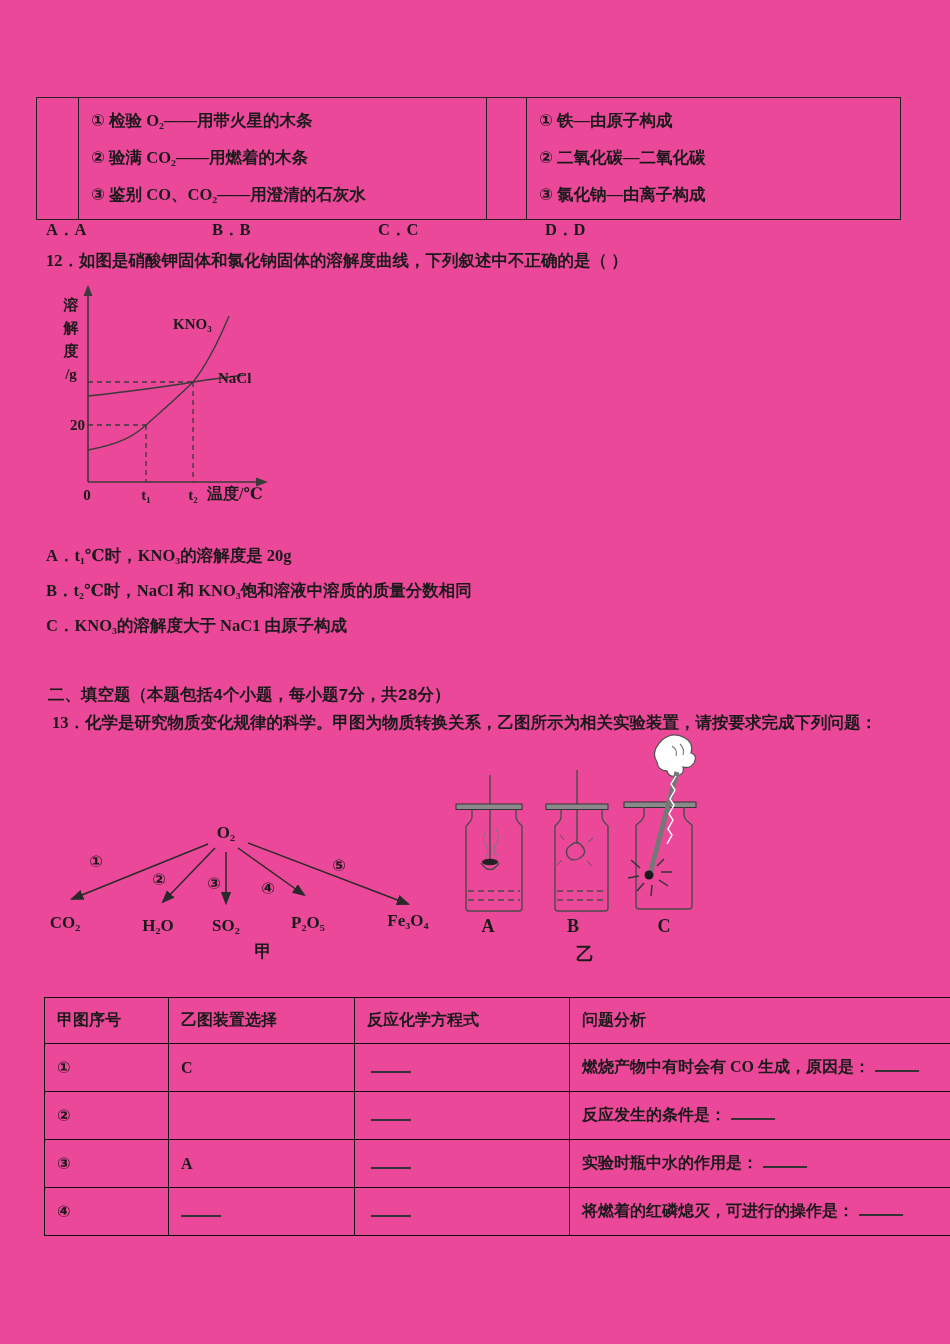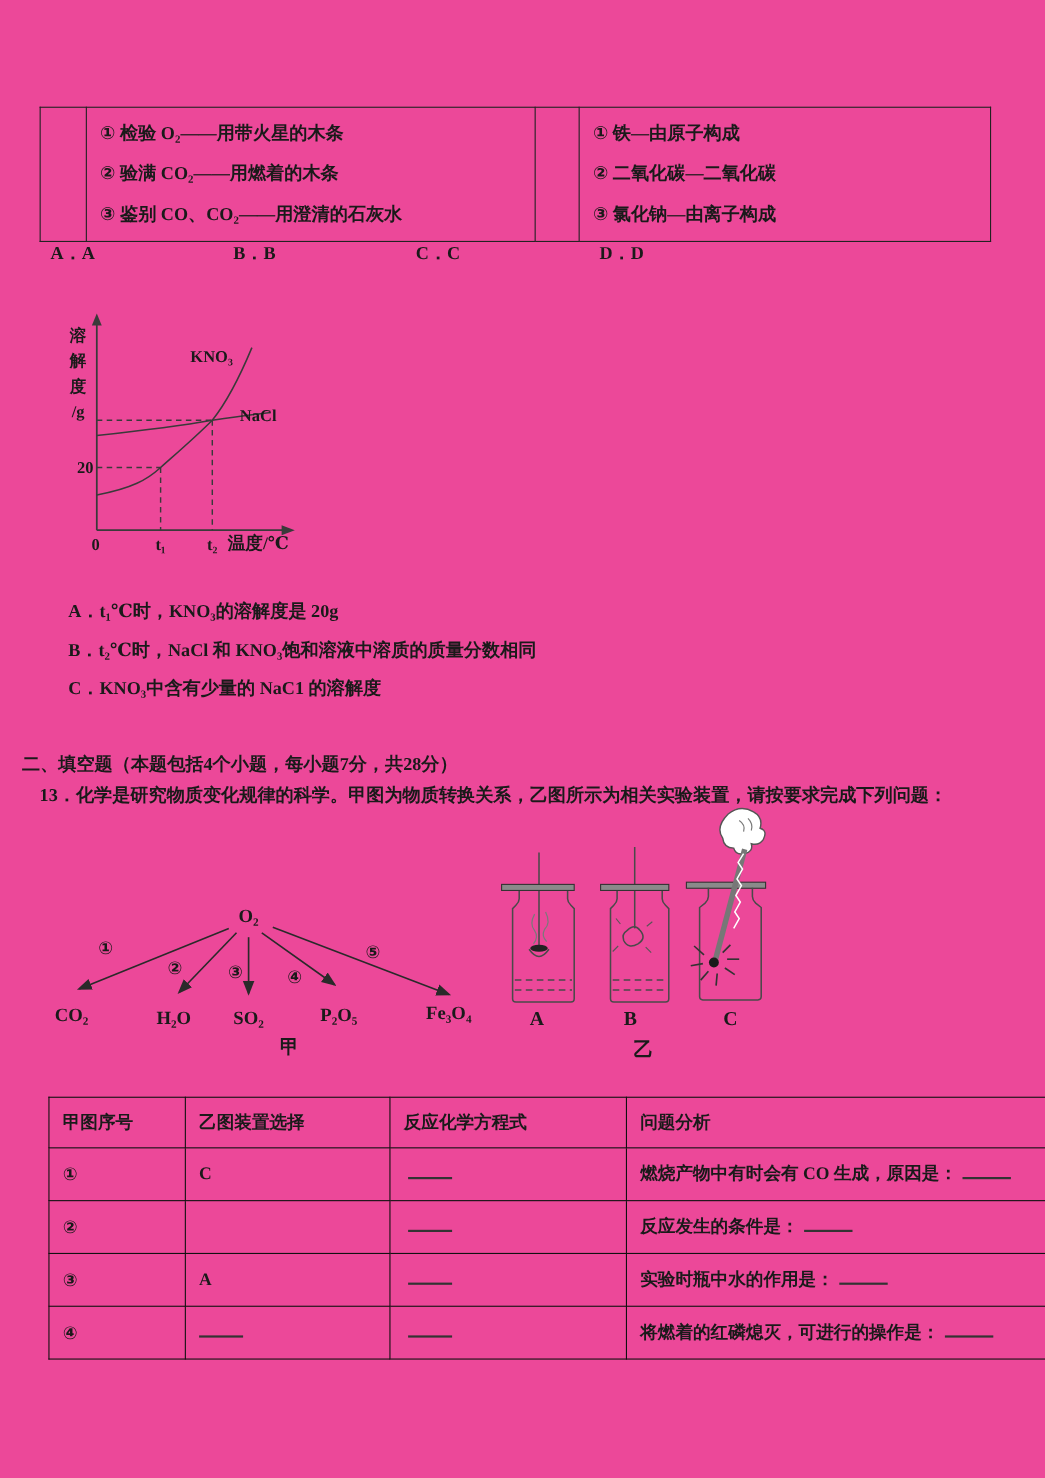--- a/index.html
+++ b/index.html
@@ -9,21 +9,21 @@
     font-weight:bold;color:#1a1a1a;
   }
   
   .t1{position:absolute;left:36px;top:97px;width:864px;border-collapse:collapse;table-layout:fixed;}
   .t1 td{border:1.6px solid #222;vertical-align:top;padding:4px 0 6px 12px;}
   .t1 .lines div{line-height:37px;font-size:16.5px;white-space:nowrap;}
   
   .optrow{position:absolute;top:219px;left:0;width:950px;height:24px;font-size:16.5px;}
   .optrow span{position:absolute;white-space:nowrap;}
   .stem{position:absolute;font-size:16.5px;white-space:nowrap;}
-  .optline{position:absolute;left:46px;font-size:16.5px;white-space:nowrap;margin-left:16px;}
+  .optline{position:absolute;left:46px;font-size:16.5px;white-space:nowrap;}
   
   svg{position:absolute;overflow:visible;}
   svg text{font-family:"Liberation Serif","DejaVu Serif","DejaVu Sans",serif;font-weight:bold;fill:#1a1a1a;}
   .axis,.curve{stroke:#3a3a3a;fill:none;}
   .dash{stroke:#3a3a3a;stroke-dasharray:5,4;stroke-width:1.3;fill:none;}
   .fig{stroke:#4a4a4a;fill:none;stroke-width:1.4;}
   .figthin{stroke:#7a7a7a;fill:none;stroke-width:1.1;}
   
   .t2{position:absolute;left:44px;top:997px;width:909px;border-collapse:collapse;table-layout:fixed;}
   .t2 td{border:1.7px solid #111;font-size:16px;padding:4px 8px 4px 12px;vertical-align:middle;white-space:nowrap;overflow:hidden;}
@@ -63,20 +63,21 @@
   </tbody>
     </table>
 
   <div class="optrow">
     <span style="left:46px">A．A</span>
     <span style="left:212px">B．B</span>
     <span style="left:378px">C．C</span>
     <span style="left:545px">D．D</span>
   </div>
 
+  <div class="stem" style="left:46px;top:250px;">12．如图是硝酸钾固体和氯化钠固体的溶解度曲线，下列叙述中不正确的是（ ）</div>
 
   <svg style="left:58px;top:284px;" width="240" height="228" viewBox="0 0 240 228">
 
     <line class="axis" x1="30" y1="8" x2="30" y2="198" stroke-width="1.6"></line>
     <polygon points="30,1 25.5,12 34.5,12" fill="#3a3a3a"></polygon>
     <line class="axis" x1="30" y1="198" x2="202" y2="198" stroke-width="1.6"></line>
     <polygon points="210,198 198,193.5 198,202.5" fill="#3a3a3a"></polygon>
 
     <text x="13" y="26" font-size="15" text-anchor="middle">溶</text>
     <text x="13" y="49" font-size="15" text-anchor="middle">解</text>
@@ -96,24 +97,24 @@
 
     <text x="27" y="146" font-size="15" text-anchor="end">20</text>
     <text x="29" y="216" font-size="15" text-anchor="middle">0</text>
     <text x="88" y="216" font-size="15" text-anchor="middle">t₁</text>
     <text x="135" y="216" font-size="15" text-anchor="middle">t₂</text>
     <text x="149" y="215" font-size="16">温度/℃</text>
   </svg>
 
   <div class="optline" style="top:545px;">A．t₁℃时，KNO₃的溶解度是 20g</div>
   <div class="optline" style="top:580px;">B．t₂℃时，NaCl 和 KNO₃饱和溶液中溶质的质量分数相同</div>
-  <div class="optline" style="top:615px;">C．KNO₃中含有少量的 NaC1 的溶解度</div>
-
-  <div class="stem" style="left:20px;top:684px;">二、填空题（本题包括4个小题，每小题7分，共28分）</div>
-  <div class="stem" style="left:36px;top:712px;">13．化学是研究物质变化规律的科学。甲图为物质转换关系，乙图所示为相关实验装置，请按要求完成下列问题：</div>
+  <div class="optline" style="top:615px;">C．KNO₃的溶解度大于 NaC1 由原子构成</div>
+
+  <div class="stem" style="left:48px;top:684px;font-family:Liberation Mono, monospace;">二、填空题（本题包括4个小题，每小题7分，共28分）</div>
+  <div class="stem" style="left:52px;top:712px;">13．化学是研究物质变化规律的科学。甲图为物质转换关系，乙图所示为相关实验装置，请按要求完成下列问题：</div>
 
   <svg style="left:30px;top:745px;" width="415" height="215" viewBox="0 0 415 215">
     <defs>
       <marker id="arrw" markerWidth="9" markerHeight="8" refX="7.5" refY="4" orient="auto">
         <polygon points="0,0.5 9,4 0,7.5" fill="#2a2a2a"></polygon>
       </marker>
     </defs>
     <text x="196" y="93" font-size="17" text-anchor="middle">O₂</text>
     <line x1="178" y1="99" x2="42" y2="154" stroke="#2a2a2a" stroke-width="1.5" marker-end="url(#arrw)"></line>
     <line x1="185" y1="103" x2="133" y2="157" stroke="#2a2a2a" stroke-width="1.5" marker-end="url(#arrw)"></line>

